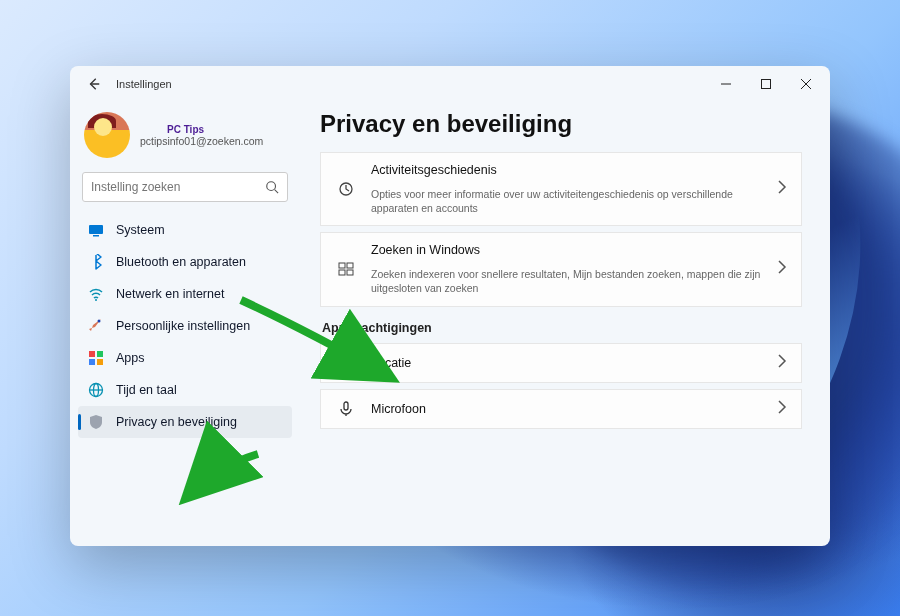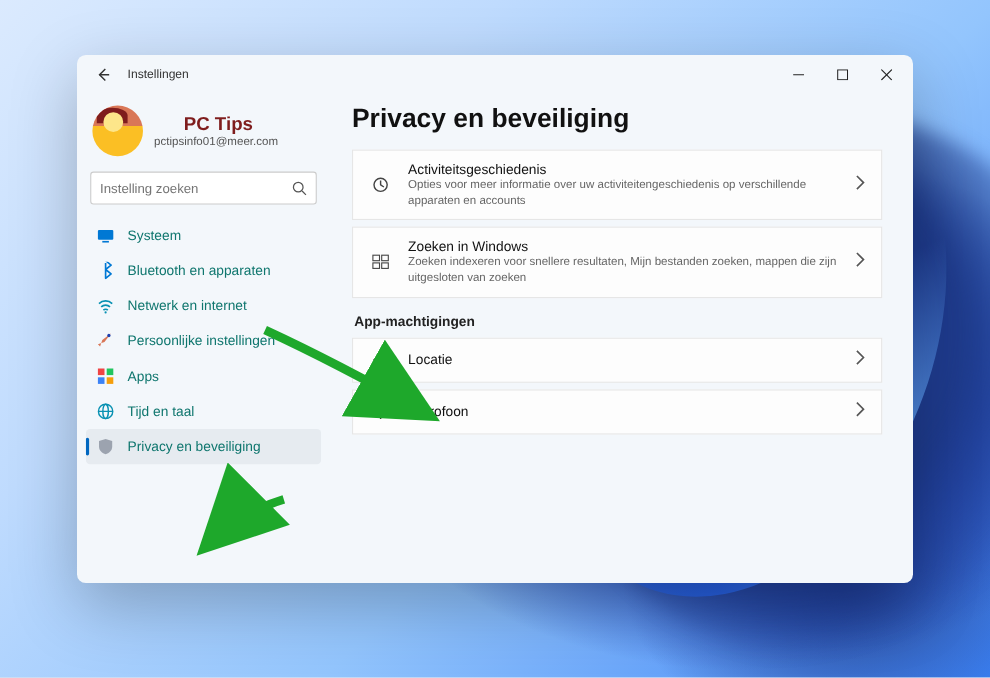--- a/index.html
+++ b/index.html
@@ -14,51 +14,51 @@
     content: ""; position: absolute; right: -100px; top: 100px; width: 500px; height: 500px;
     background: radial-gradient(circle at 40% 40%, #1e40af 0%, #1e3a8a 40%, transparent 70%);
     border-radius: 50%; filter: blur(8px);
   }
   .wallpaper::after {
     content: ""; position: absolute; right: 50px; top: 50px; width: 350px; height: 500px;
     background: conic-gradient(from 45deg at 50% 50%, transparent 0deg, #60a5fa 60deg, #2563eb 120deg, transparent 200deg);
     transform: rotate(20deg); border-radius: 50%; opacity: 0.8;
   }
   .window {
-    position: absolute; left: 70px; top: 50px; width: 760px; height: 480px;
+    position: absolute; left: 70px; top: 66px; width: 760px; height: 480px;
     background: #f3f7fb; border-radius: 8px; box-shadow: 0 20px 60px rgba(0,0,0,0.25);
     display: flex; flex-direction: column; overflow: hidden;
   }
   .titlebar { display: flex; align-items: center; height: 36px; padding: 0 4px 0 14px; }
   .back-btn { width: 20px; height: 20px; display: flex; align-items: center; justify-content: center; cursor: pointer; }
   .titlebar-title { font-size: 11px; color: #333; margin-left: 12px; }
   .win-controls { margin-left: auto; display: flex; }
   .win-btn { width: 40px; height: 30px; display: flex; align-items: center; justify-content: center; cursor: pointer; }
   .body { display: flex; flex: 1; min-height: 0; }
   .sidebar { width: 230px; padding: 4px 8px 8px 8px; display: flex; flex-direction: column; }
   .profile { display: flex; align-items: center; gap: 10px; padding: 6px 6px 14px 6px; }
   .avatar { width: 46px; height: 46px; border-radius: 50%; background: linear-gradient(#d97757 40%, #fbbf24 40%); position: relative; overflow: hidden; }
   .avatar::after { content:""; position:absolute; left:10px; top:6px; width:18px; height:18px; background:#fde68a; border-radius:50%; }
   .avatar::before { content:""; position:absolute; left:4px; top:2px; width:28px; height:14px; background:#7f1d1d; border-radius:50% 50% 0 0; }
-  .profile-name { font-size: 17px; font-weight: 600; color: #7f1d1d; padding-left: 27px; }
+  .profile-name { font-size: 10px; font-weight: 600; color: #4c1d95; padding-left: 27px; }
   .profile-email { font-size: 10.5px; color: #555; }
   .search-box { display: flex; align-items: center; background: #fff; border: 1px solid #ccc; border-radius: 3px; height: 30px; padding: 0 8px; margin: 0 4px 12px 4px; }
   .search-box input { flex: 1; border: none; outline: none; font-size: 12px; background: transparent; }
   .nav { flex: 1; overflow-y: auto; }
-  .nav-item { display: flex; align-items: center; gap: 12px; height: 32px; padding: 0 10px; font-size: 12.5px; color: #0f766e; border-radius: 4px; cursor: pointer; position: relative; }
+  .nav-item { display: flex; align-items: center; gap: 12px; height: 32px; padding: 0 10px; font-size: 12.5px; color: #0f172a; border-radius: 4px; cursor: pointer; position: relative; }
   .nav-item.active { background: #e6ebf0; }
   .nav-item.active::before { content:""; position:absolute; left:0; top:8px; bottom:8px; width:3px; background:#0067c0; border-radius:2px; }
   .nav-icon { width: 16px; height: 16px; display: flex; align-items: center; justify-content: center; }
   .main { flex: 1; padding: 8px 28px 12px 20px; overflow-y: auto; position: relative; }
   .page-title { font-size: 24px; font-weight: 600; color: #111; margin-bottom: 14px; }
   .card { background: #fdfdfd; border: 1px solid #e6e6e6; border-radius: 0; padding: 10px 14px; margin-bottom: 6px; display: flex; align-items: center; gap: 14px; cursor: pointer; }
   .card-icon { width: 22px; display: flex; align-items: center; justify-content: center; color: #333; }
   .card-body { flex: 1; }
   .card-title { font-size: 12.5px; color: #111; }
-  .card-sub { font-size: 10.5px; color: #666; line-height: 1.3; margin-top: 1px; }
+  .card-sub { font-size: 10.5px; color: #666; line-height: 1.3; margin-top: 11px; }
   .chev { color: #555; }
   .section-head { font-size: 12.5px; font-weight: 600; color: #222; margin: 14px 0 8px 2px; }
   .arrow-annot { position: absolute; pointer-events: none; }
   .arrow-annot svg { overflow: visible; }
 </style>
 </head>
 <body>
 
 <div class="wallpaper"></div>
 
@@ -90,21 +90,21 @@
         </div>
     </div>
   </div>
 
   <div class="body">
     <div class="sidebar">
       <div class="profile">
         <div class="avatar"></div>
         <div>
           <div class="profile-name">PC Tips</div>
-          <div class="profile-email">pctipsinfo01@meer.com</div>
+          <div class="profile-email">pctipsinfo01@zoeken.com</div>
         </div>
       </div>
       <div class="search-box">
         <input type="text" placeholder="Instelling zoeken" style="">
         <svg width="14" height="14" viewBox="0 0 16 16">
             <circle cx="7" cy="7" r="5" stroke="#555" fill="none" stroke-width="1.3"></circle>
             <line x1="11" y1="11" x2="15" y2="15" stroke="#555" stroke-width="1.3"></line>
           </svg>
       </div>
       <div class="nav" id="nav">

